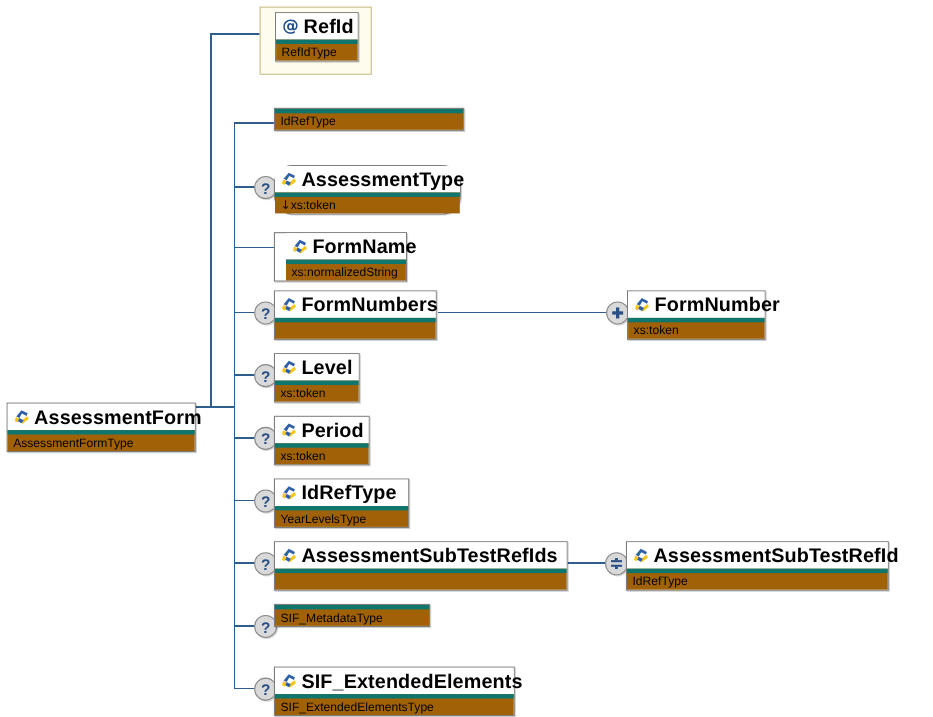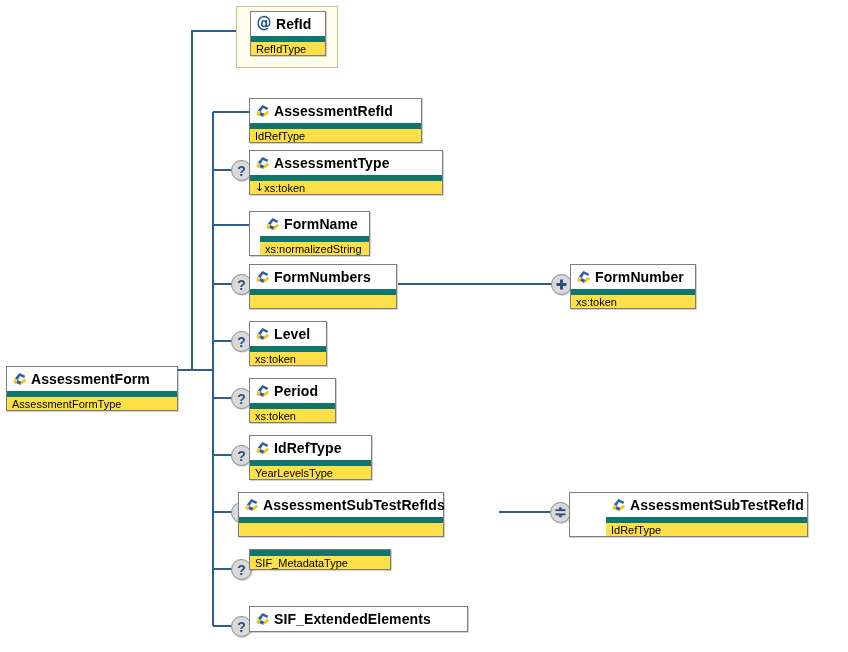--- a/index.html
+++ b/index.html
@@ -25,32 +25,32 @@
   .node .title{
     box-sizing:border-box;
     height:24px;
     background:#ffffff;
     display:flex;
     align-items:center;
     padding:0 8px 0 5px;
     white-space:nowrap;
   }
   .node .title .label{
-    font-size:14px;
+    font-size:18px;
     font-weight:bold;
     color:#000000;
     letter-spacing:0.1px;
     line-height:14px;
     padding-left:4px;
   }
   .node .type{
     box-sizing:border-box;
     height:19px;
-    background:#fde047;
-    border-top:6px solid #0f766e;
+    background:#a16207;
+    border-top:4px solid #0f766e;
     display:flex;
     align-items:center;
     padding:0 5px;
     font-size:11px;
     color:#000000;
     white-space:nowrap;
   }
   .node .type.empty{color:transparent;}
 
   
@@ -151,38 +151,27 @@
   <div class="attr-frame" style="left:236px;top:6px;width:102px;height:62px;"></div>
   <div class="node" style="left:250px;top:11px;width:76px;">
     <div class="title">
       <span class="at-icon">@</span>
       <span class="label">RefId</span>
     </div>
     <div class="type">RefIdType</div>
   </div>
 
   <div class="node" style="left:249px;top:98px;width:173px;">
-    <div class="title">
-      <span class="el-icon">
-        <svg width="15" height="15" viewBox="0 0 16 16">
-          <path d="M8 1 L14 4 L13 6.5 L8.5 4.2 L6 8.5 L3 7 Z" fill="#2f5fa8"></path>
-          <path d="M2.5 7.5 L6 9.2 L4 13 L1.5 11.5 Z" fill="#f5c518"></path>
-          <path d="M13.5 6.8 L15 9.5 L9 14 L6.6 12.2 Z" fill="#f5c518"></path>
-          <path d="M6 8.6 L10 10.6 L8.2 13.6 L4.6 11.6 Z" fill="#2f5fa8"></path>
-        </svg>
-      </span>
-      <span class="label">AssessmentRefId</span>
-    </div>
     <div class="type">IdRefType</div>
   </div>
 
   <div class="marker q" style="left:231px;top:160px;">
     <span>?</span>
   </div>
-  <div class="node" style="left:249px;top:150px;width:194px;">
+  <div class="node" style="left:249px;top:150px;width:170px;border-radius:17px;">
     <div class="title">
       <span class="el-icon">
         <svg width="15" height="15" viewBox="0 0 16 16">
           <path d="M8 1 L14 4 L13 6.5 L8.5 4.2 L6 8.5 L3 7 Z" fill="#2f5fa8"></path>
           <path d="M2.5 7.5 L6 9.2 L4 13 L1.5 11.5 Z" fill="#f5c518"></path>
           <path d="M13.5 6.8 L15 9.5 L9 14 L6.6 12.2 Z" fill="#f5c518"></path>
           <path d="M6 8.6 L10 10.6 L8.2 13.6 L4.6 11.6 Z" fill="#2f5fa8"></path>
         </svg>
       </span>
       <span class="label">AssessmentType</span>
@@ -297,21 +286,21 @@
         </svg>
       </span>
       <span class="label">IdRefType</span>
     </div>
     <div class="type">YearLevelsType</div>
   </div>
 
   <div class="marker q" style="left:231px;top:502px;">
     <span>?</span>
   </div>
-  <div class="node" style="left:238px;top:492px;width:206px;">
+  <div class="node" style="left:249px;top:492px;width:267px;">
     <div class="title">
       <span class="el-icon">
         <svg width="15" height="15" viewBox="0 0 16 16">
           <path d="M8 1 L14 4 L13 6.5 L8.5 4.2 L6 8.5 L3 7 Z" fill="#2f5fa8"></path>
           <path d="M2.5 7.5 L6 9.2 L4 13 L1.5 11.5 Z" fill="#f5c518"></path>
           <path d="M13.5 6.8 L15 9.5 L9 14 L6.6 12.2 Z" fill="#f5c518"></path>
           <path d="M6 8.6 L10 10.6 L8.2 13.6 L4.6 11.6 Z" fill="#2f5fa8"></path>
         </svg>
       </span>
       <span class="label">AssessmentSubTestRefIds</span>
@@ -320,21 +309,21 @@
   </div>
 
   <div class="marker star" style="left:550px;top:502px;">
     <svg width="13" height="13" viewBox="0 0 13 13">
       <rect x="1.5" y="3.2" width="10" height="1.9" fill="#2a4f86"></rect>
       <rect x="1.5" y="7.4" width="10" height="1.9" fill="#2a4f86"></rect>
       <rect x="5.1" y="1.3" width="2.6" height="2.2" fill="#2a4f86"></rect>
       <rect x="5.1" y="9.1" width="2.6" height="2.2" fill="#2a4f86"></rect>
     </svg>
   </div>
-  <div class="node" style="left:569px;top:492px;width:239px;padding-left:36px;">
+  <div class="node" style="left:569px;top:492px;width:239px;">
     <div class="title">
       <span class="el-icon">
         <svg width="15" height="15" viewBox="0 0 16 16">
           <path d="M8 1 L14 4 L13 6.5 L8.5 4.2 L6 8.5 L3 7 Z" fill="#2f5fa8"></path>
           <path d="M2.5 7.5 L6 9.2 L4 13 L1.5 11.5 Z" fill="#f5c518"></path>
           <path d="M13.5 6.8 L15 9.5 L9 14 L6.6 12.2 Z" fill="#f5c518"></path>
           <path d="M6 8.6 L10 10.6 L8.2 13.6 L4.6 11.6 Z" fill="#2f5fa8"></path>
         </svg>
       </span>
       <span class="label">AssessmentSubTestRefId</span>
@@ -357,15 +346,16 @@
       <span class="el-icon">
         <svg width="15" height="15" viewBox="0 0 16 16">
           <path d="M8 1 L14 4 L13 6.5 L8.5 4.2 L6 8.5 L3 7 Z" fill="#2f5fa8"></path>
           <path d="M2.5 7.5 L6 9.2 L4 13 L1.5 11.5 Z" fill="#f5c518"></path>
           <path d="M13.5 6.8 L15 9.5 L9 14 L6.6 12.2 Z" fill="#f5c518"></path>
           <path d="M6 8.6 L10 10.6 L8.2 13.6 L4.6 11.6 Z" fill="#2f5fa8"></path>
         </svg>
       </span>
       <span class="label">SIF_ExtendedElements</span>
     </div>
+    <div class="type">SIF_ExtendedElementsType</div>
   </div>
 
 </div>
 
 </body></html>

